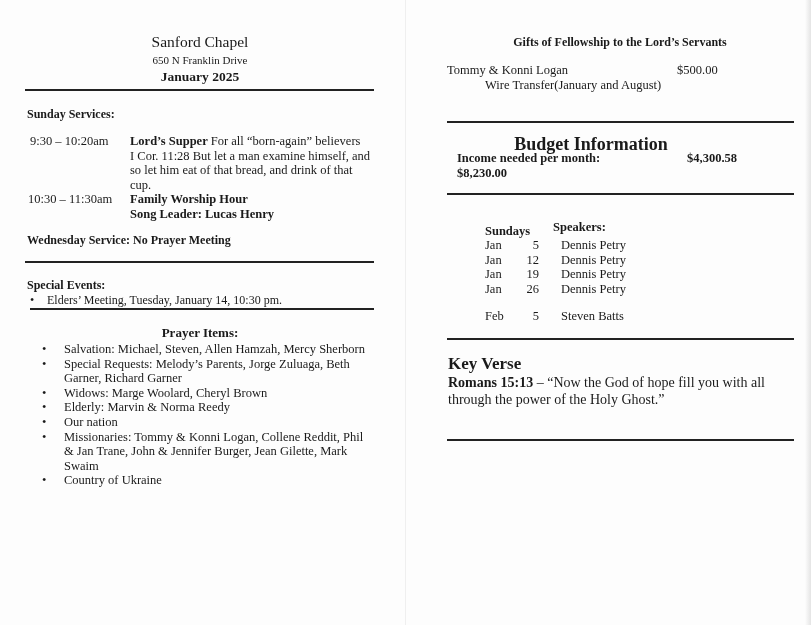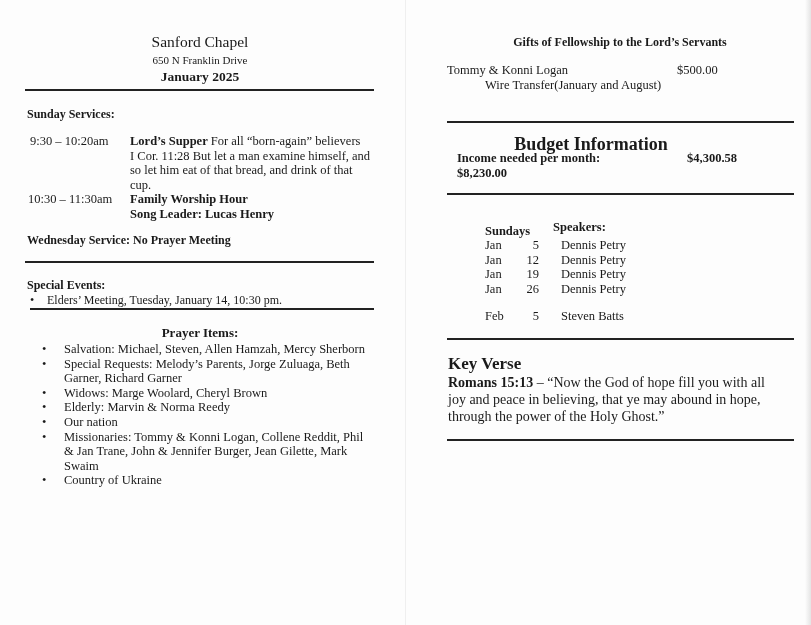--- a/index.html
+++ b/index.html
@@ -167,16 +167,15 @@
       <span class="spk-mon">Feb</span>
       <span class="spk-day">5</span>
       <span>Steven Batts</span>
     </div>
 </div>
 <div class="rule" style="left:447px; top:338px; width:347px;"></div>
 
 <div class="abs b" style="left:448px; top:354px; font-size:17px; line-height:20px;">Key Verse</div>
 <div class="abs" style="left:448px; top:374px; width:350px; font-size:14px; line-height:17px;">
   <div><span class="b">Romans 15:13</span><span> – </span><span>“Now the God of hope fill you with all</span></div>
-  <div>joy and peace in believing, that ye may abound in hope,</div>
   <div>through the power of the Holy Ghost.”</div>
 </div>
 <div class="rule" style="left:447px; top:439px; width:347px;"></div>
 
 </body></html>

